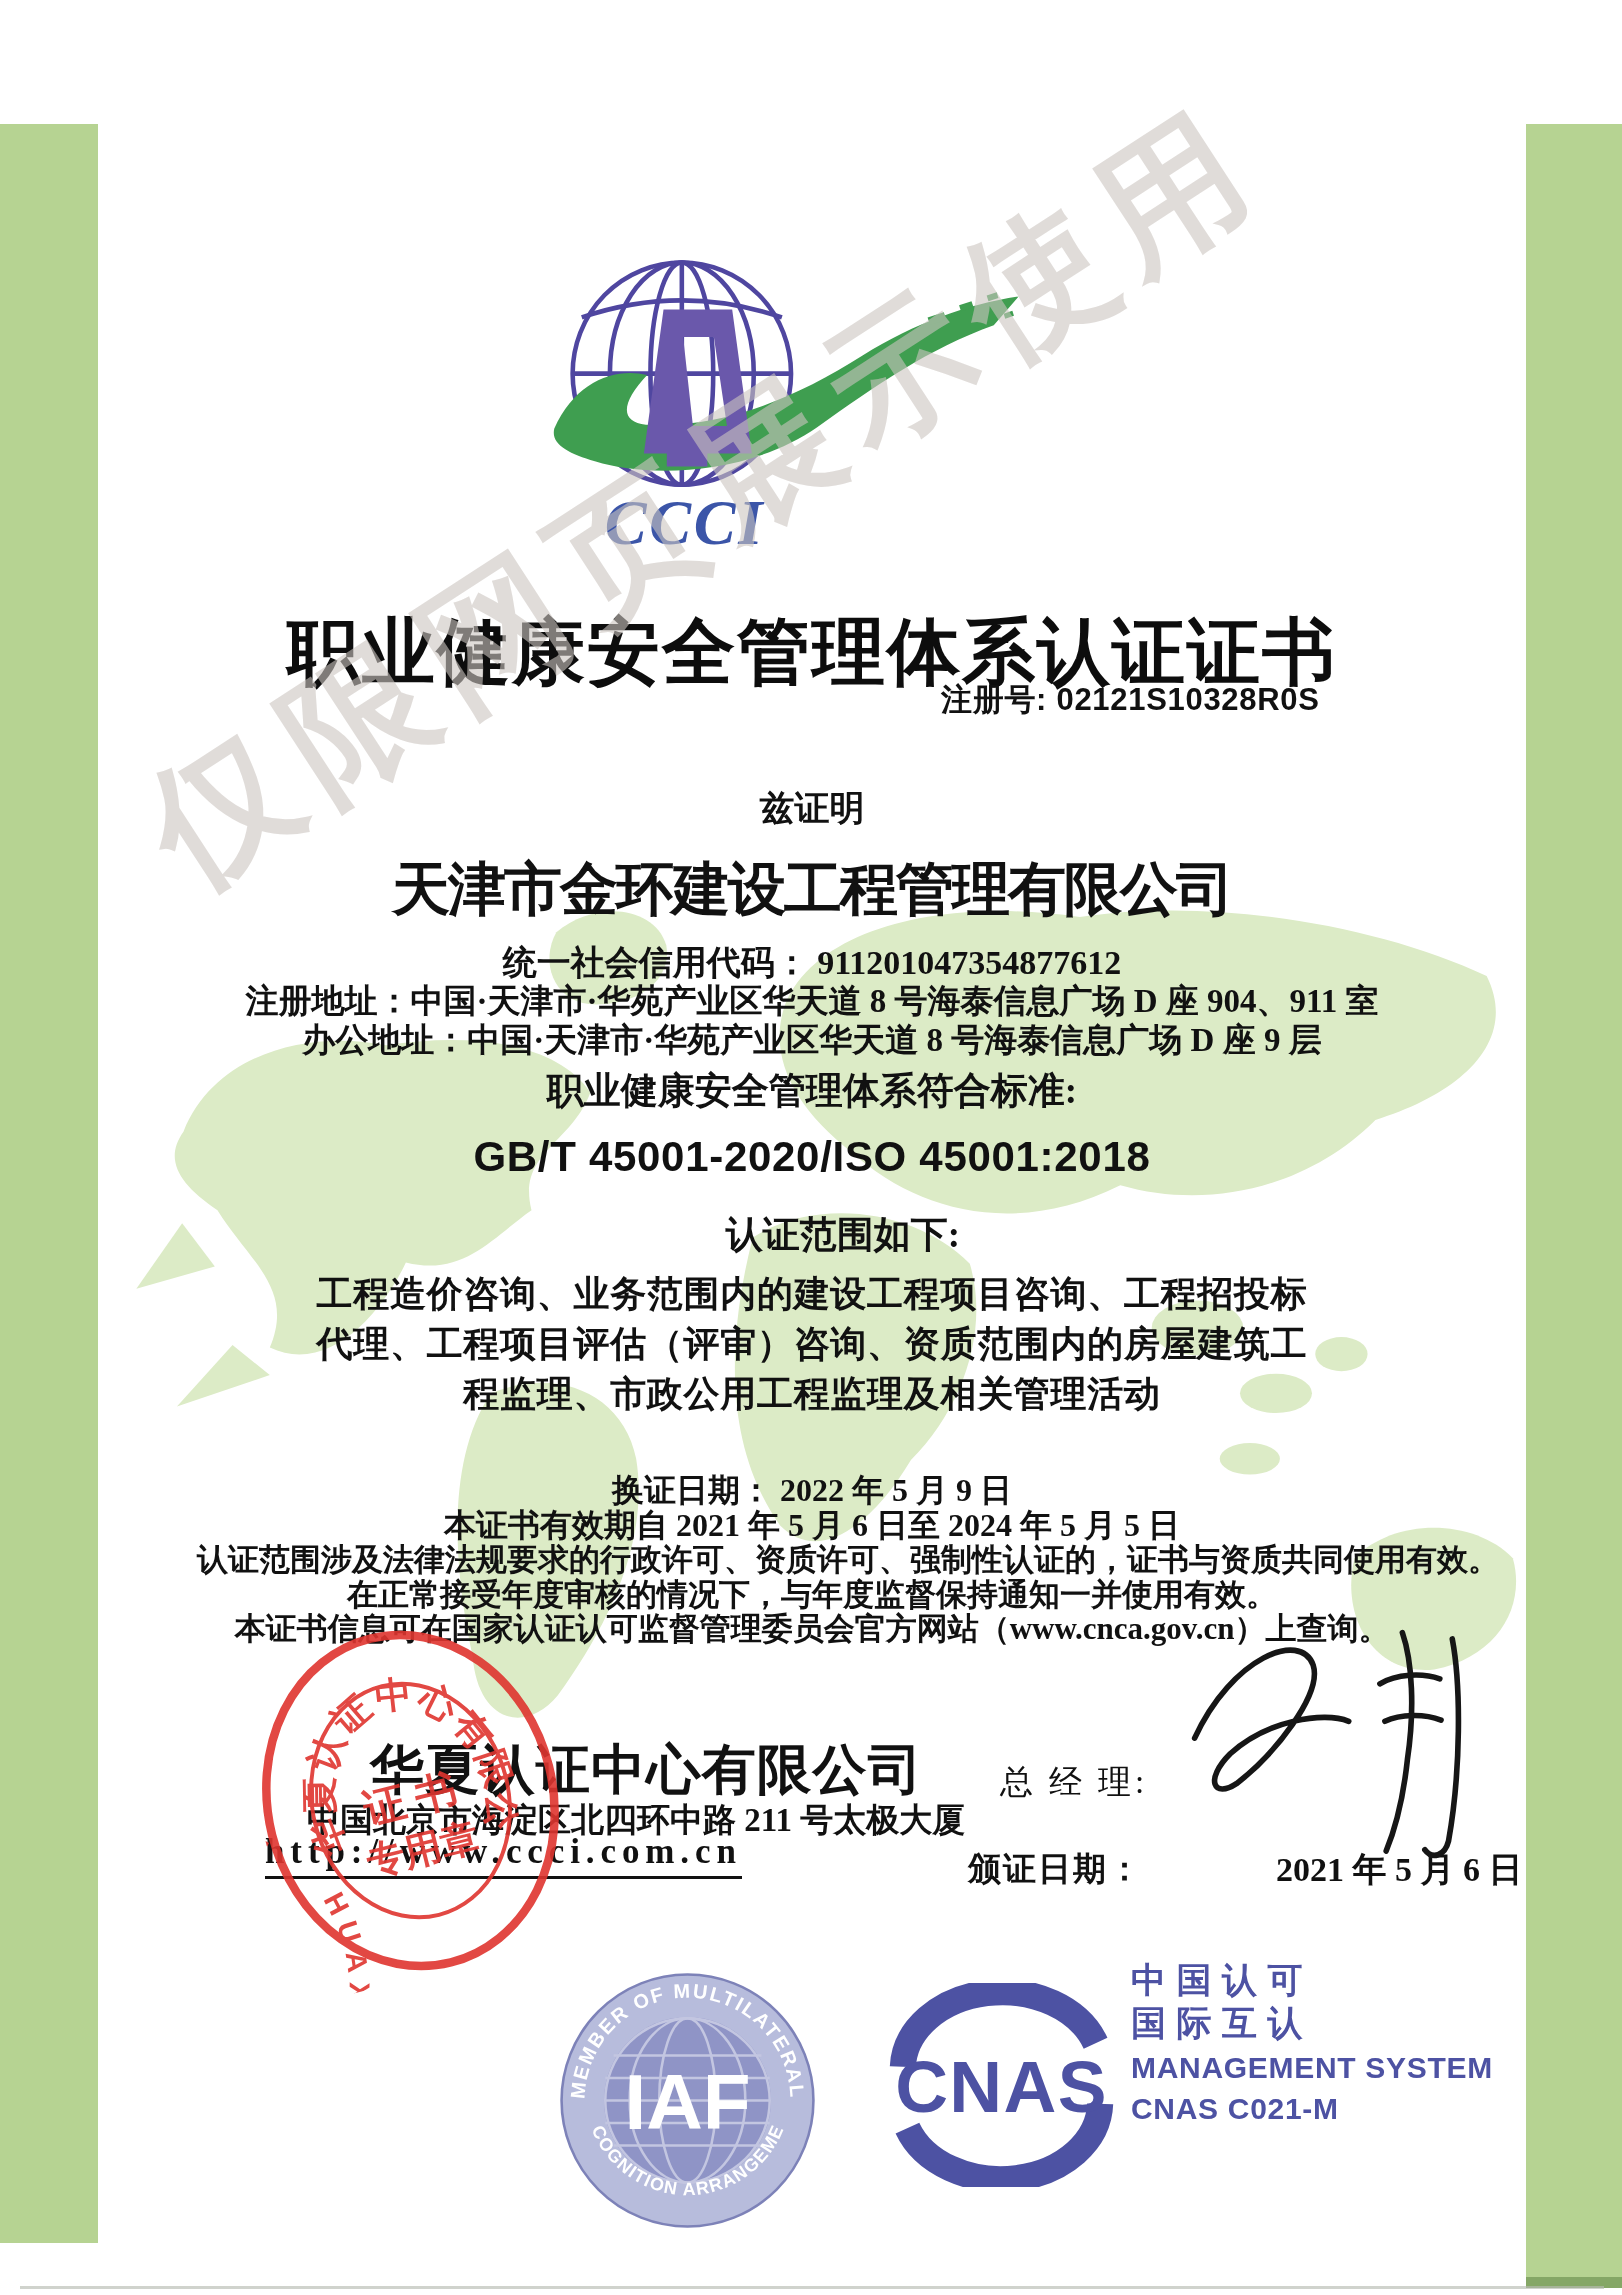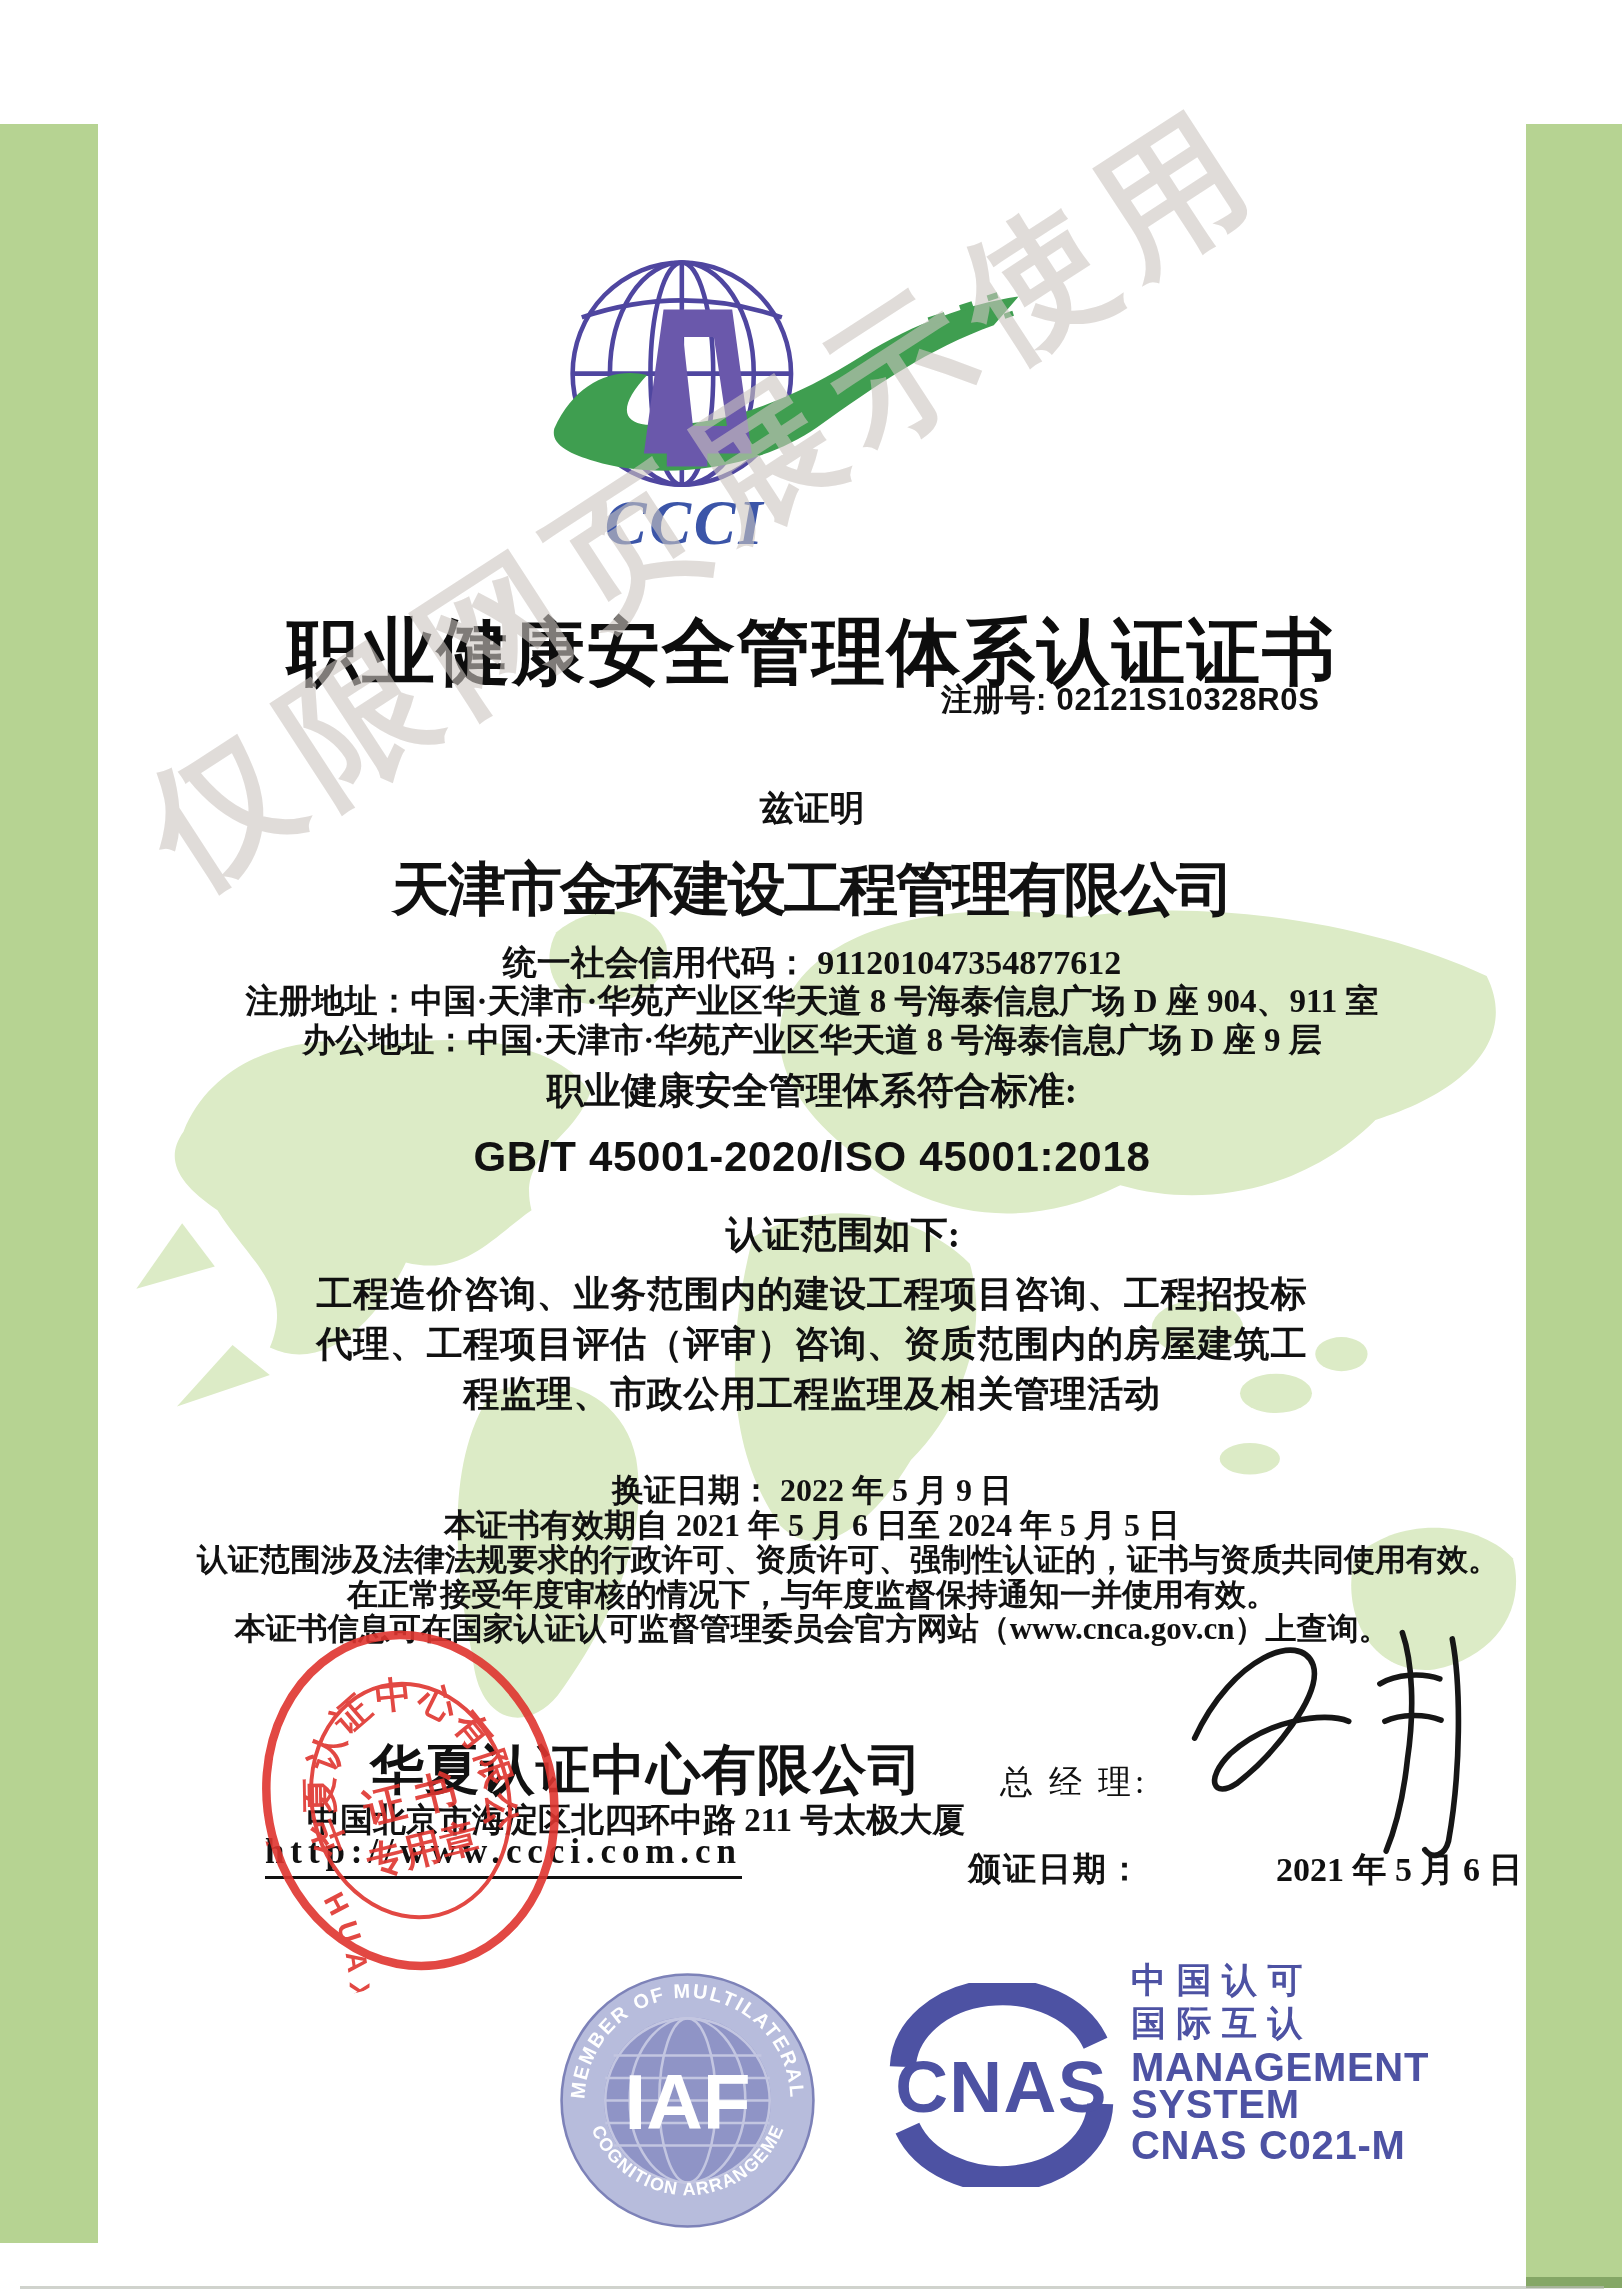--- a/index.html
+++ b/index.html
@@ -51,21 +51,21 @@
   .gm-row{position:absolute;left:870px;top:1760px;font-size:33px;font-weight:400;letter-spacing:3.9px;margin-left:32px;}
   .issue-row-label{position:absolute;left:870px;top:1847px;font-size:33px;font-weight:600;letter-spacing:2px;}
   .issue-row-value{position:absolute;left:1178px;top:1847px;font-size:34px;font-weight:600;}
   .signature{position:absolute;left:1054px;top:1604px;width:366px;height:262px;z-index:12;}
   .stamp{position:absolute;left:162px;top:1627px;width:301px;height:347px;transform:rotate(-14deg);opacity:.9;z-index:20;}
   .iaf{position:absolute;left:461px;top:1972px;width:257px;height:257px;}
   .cnas{position:absolute;left:782px;top:1983px;width:243px;height:204px;}
   .cnas-block{position:absolute;left:1033px;top:1959px;color:#4d52a3;}
   .cnas-zh{font-size:35px;font-weight:600;letter-spacing:10.5px;line-height:43px;
            font-family:Liberation Serif, serif;}
-  .cnas-en{font-size:40px;font-weight:600;line-height:37px;letter-spacing:0.7px;
+  .cnas-en{font-size:30px;font-weight:600;line-height:37px;letter-spacing:0.7px;
            font-family:"Liberation Sans","DejaVu Sans",sans-serif;margin-top:3.9px;}
 </style>
 </head>
 <body>
 
 <div class="page">
 
   <div class="abs strip-left"></div>
   <div class="abs strip-right"></div>
   <div class="abs strip-right-foot"></div>

